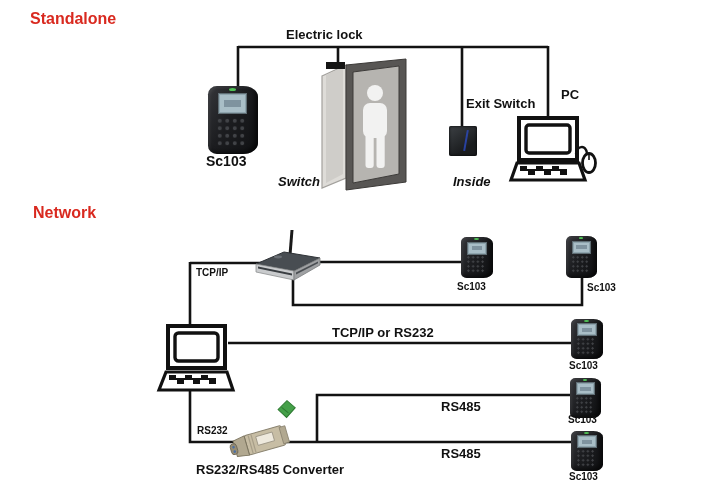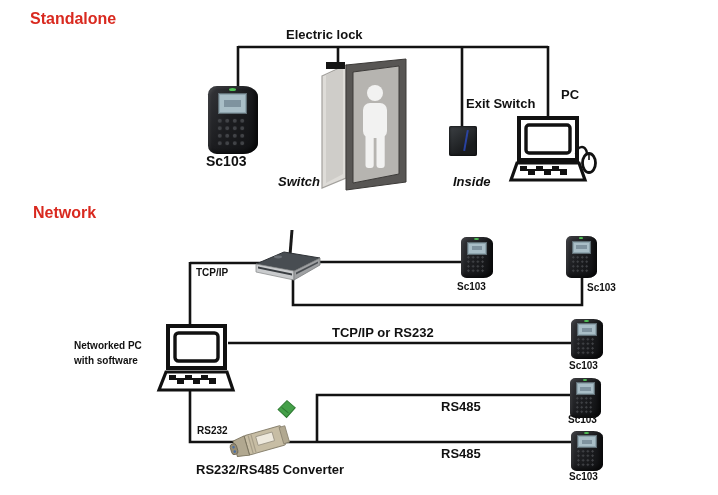--- a/index.html
+++ b/index.html
@@ -131,24 +131,20 @@
 
   <div class="sc103" style="left:566px;top:236px;width:31px;height:42px;">
     <div class="led"></div>
     <div class="lcd">
         <div class="lcd-text"></div>
       </div>
     <div class="keys"></div>
   </div>
   <div class="lbl lbl-sm" style="left:587px;top:282px;">Sc103</div>
 
-  <div class="lbl lbl-sm" style="left:74px;top:338px;line-height:15px;white-space:normal;width:100px;">
-    <span>Networked PC</span><br>
-    <span>with software</span>
-  </div>
   <svg style="left:155px;top:320px;" width="82" height="74" viewBox="0 0 82 74">
     <rect x="13" y="6" width="57" height="42" fill="#fff" stroke="#111" stroke-width="4"></rect>
     <rect x="20" y="13" width="43" height="28" rx="3.5" fill="#fff" stroke="#111" stroke-width="3.4"></rect>
     <polygon points="11,52 72,52 78,70 4,70" fill="#fff" stroke="#111" stroke-width="3.2"></polygon>
     <g fill="#111">
       <rect x="14" y="55" width="7" height="5"></rect>
         <rect x="22" y="59" width="7" height="5"></rect>
       <rect x="30" y="55" width="7" height="5"></rect>
         <rect x="38" y="59" width="7" height="5"></rect>
       <rect x="46" y="55" width="7" height="5"></rect>

